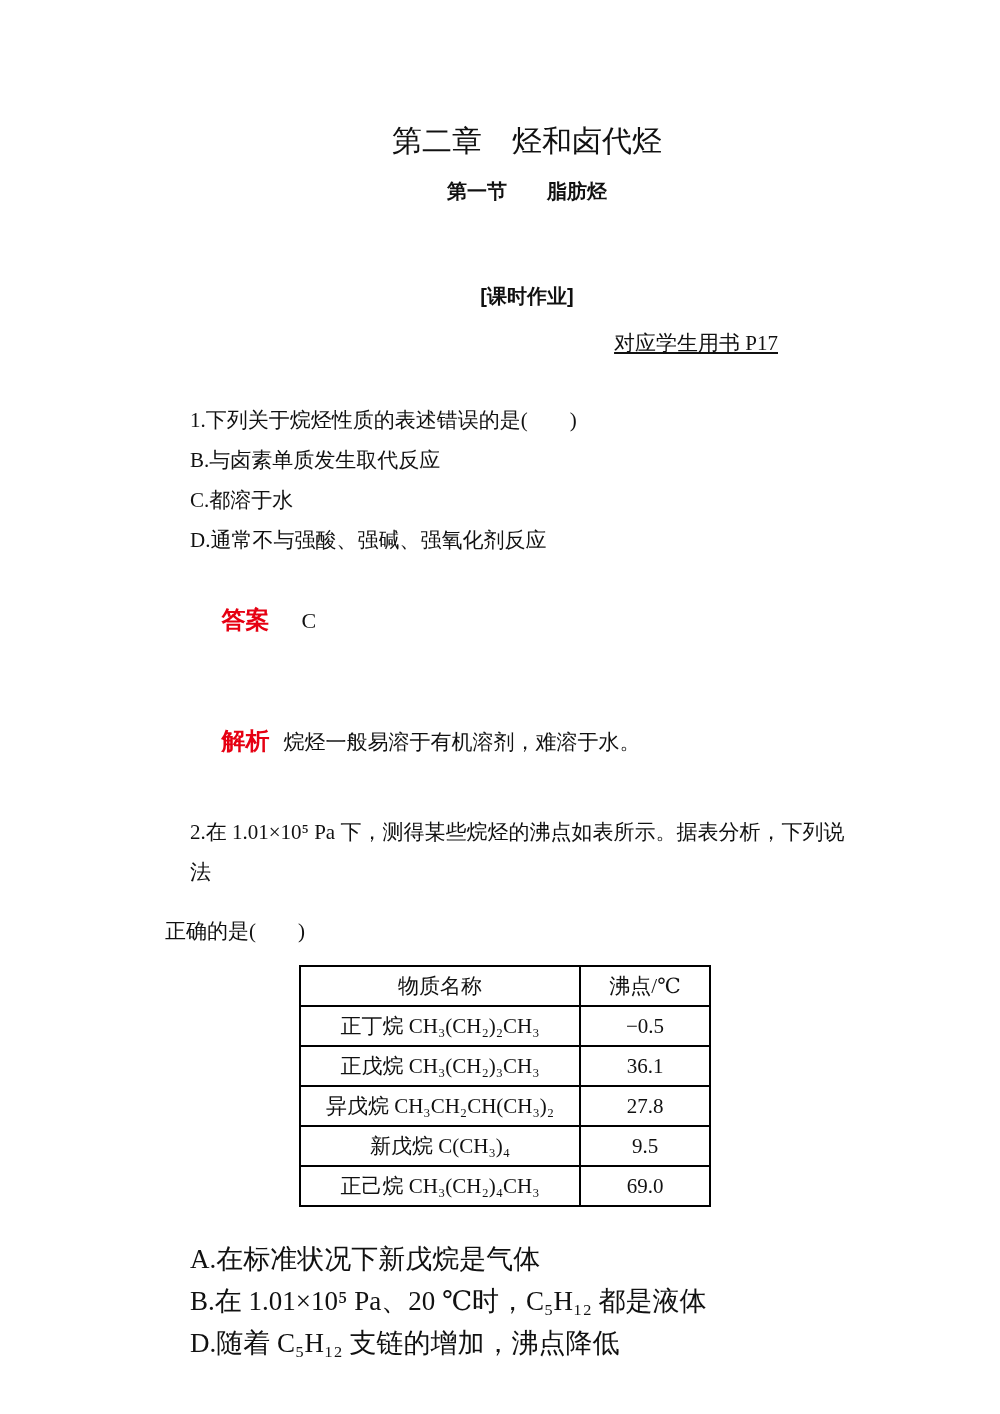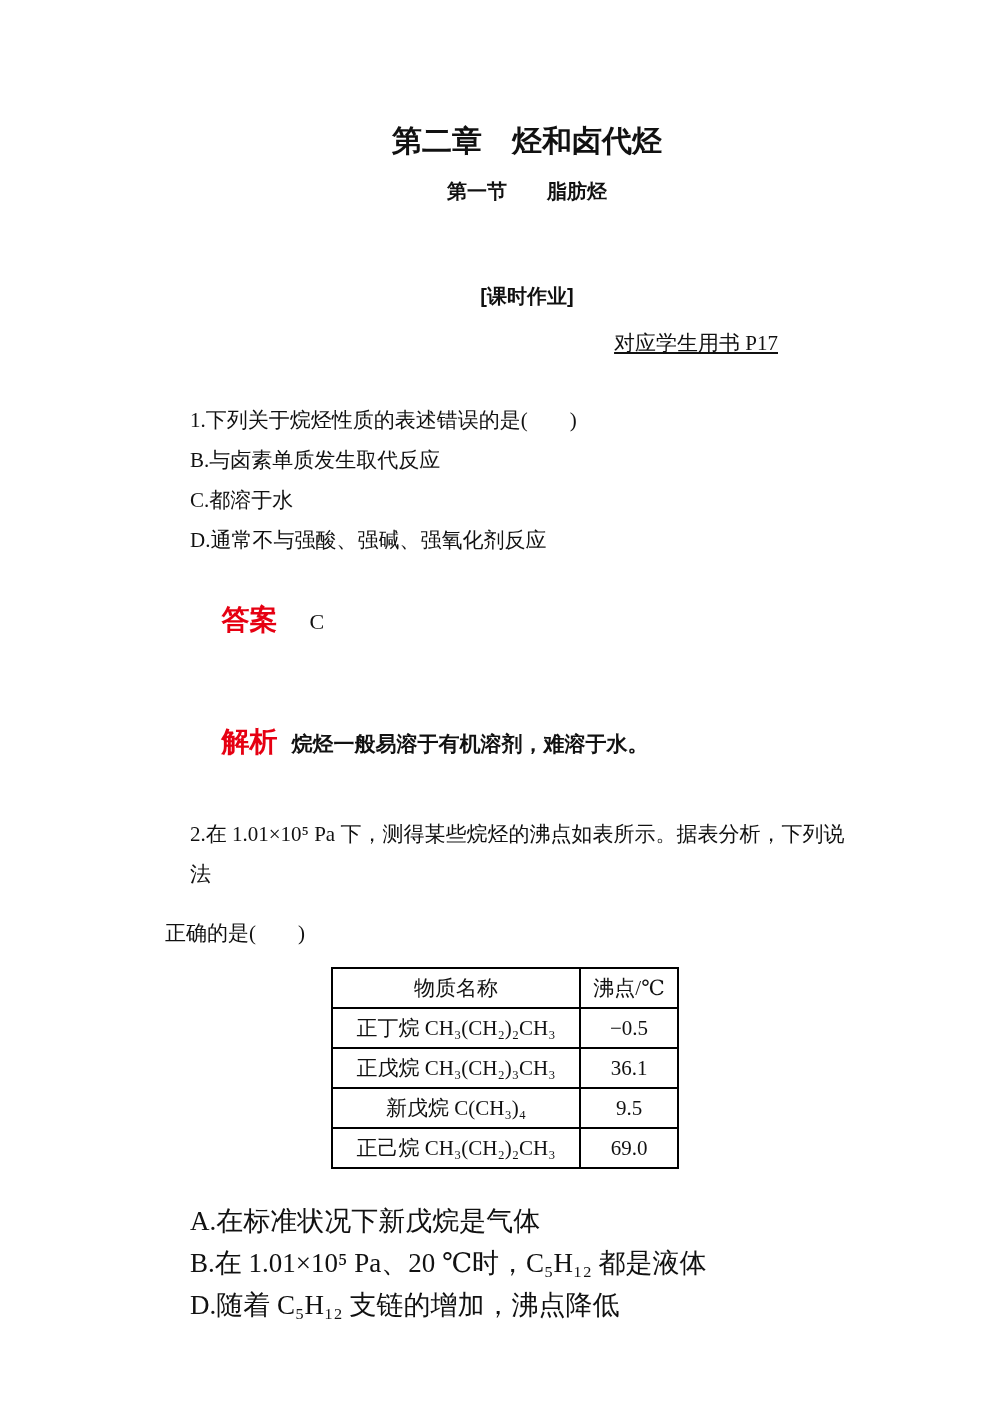--- a/index.html
+++ b/index.html
@@ -13,21 +13,21 @@
   .page {
     box-sizing: border-box;
     width: 1000px;
     height: 1414px;
     padding: 121px 140px 0 150px;
     overflow: hidden;
   }
 
   .chapter-title {
     font-family: "Liberation Sans", "DejaVu Sans", sans-serif;
-    font-weight: bold;
+    font-weight: normal;
     font-size: 30px;
     line-height: 40px;
     text-align: center;
     padding-left: 44px;
   }
   .section-title {
     font-family: "Liberation Sans", "DejaVu Sans", sans-serif;
     font-weight: bold;
     font-size: 20px;
     line-height: 40px;
@@ -56,44 +56,44 @@
   .line { margin: 0; font-size: 21px; line-height: 40px; white-space: pre-wrap; }
   .indent { padding-left: 40px; }
 
   .q1 { margin-top: 43px; }
   .q2-stem1 { margin-top: 10px; }
   .q2-stem2 { margin-top: 19px; margin-left: 15px; }
 
   .ans-label {
     font-family: "Liberation Sans", "DejaVu Sans", sans-serif;
     font-weight: bold;
-    font-size: 28px;
+    font-size: 24px;
     color: var(--answer-red, #e60012);
   }
   .ans-value { margin-left: 32px; font-size: 22px; }
   .analysis-text {
     font-family: "Liberation Sans", "DejaVu Sans", sans-serif;
-    font-weight: bold;
+    font-weight: normal;
     font-size: 21px;
     margin-left: 14px;
   }
 
   .bp-table {
     border-collapse: collapse;
     margin: 14px auto 0;
     table-layout: fixed;
   }
   .bp-table th, .bp-table td {
     border: 2px solid #000000;
     font-weight: normal;
     font-size: 21px;
     text-align: center;
     vertical-align: middle;
     height: 38px;
-    padding: 0 4px;
+    padding: 0 20px;
     white-space: nowrap;
   }
   .col-name { width: 238px; }
   .col-bp  { width: 88px; }
 
   .q2-options { margin-top: 31px; }
   .opt-line { margin: 0; font-size: 27px; line-height: 42px; white-space: pre-wrap; }
 </style>
 </head>
 <body>
@@ -132,25 +132,29 @@
       <tbody>
         <tr>
           <td>正丁烷 CH₃(CH₂)₂CH₃</td>
           <td>−0.5</td>
         </tr>
         <tr>
           <td>正戊烷 CH₃(CH₂)₃CH₃</td>
           <td>36.1</td>
         </tr>
         <tr>
+          <td>异戊烷 CH₃CH₂CH(CH₃)₂</td>
+          <td>27.8</td>
+        </tr>
+        <tr>
           <td>新戊烷 C(CH₃)₄</td>
           <td>9.5</td>
         </tr>
         <tr>
-          <td>正己烷 CH₃(CH₂)₂CH₃</td>
+          <td>正己烷 CH₃(CH₂)₄CH₃</td>
           <td>69.0</td>
         </tr>
       </tbody>
     </table>
 
     <div class="q2-options">
       <p class="opt-line indent">A.在标准状况下新戊烷是气体</p>
       <p class="opt-line indent">B.在 1.01×10⁵ Pa、20 ℃时，C₅H₁₂ 都是液体</p>
       <p class="opt-line indent">D.随着 C₅H₁₂ 支链的增加，沸点降低</p>
     </div>

